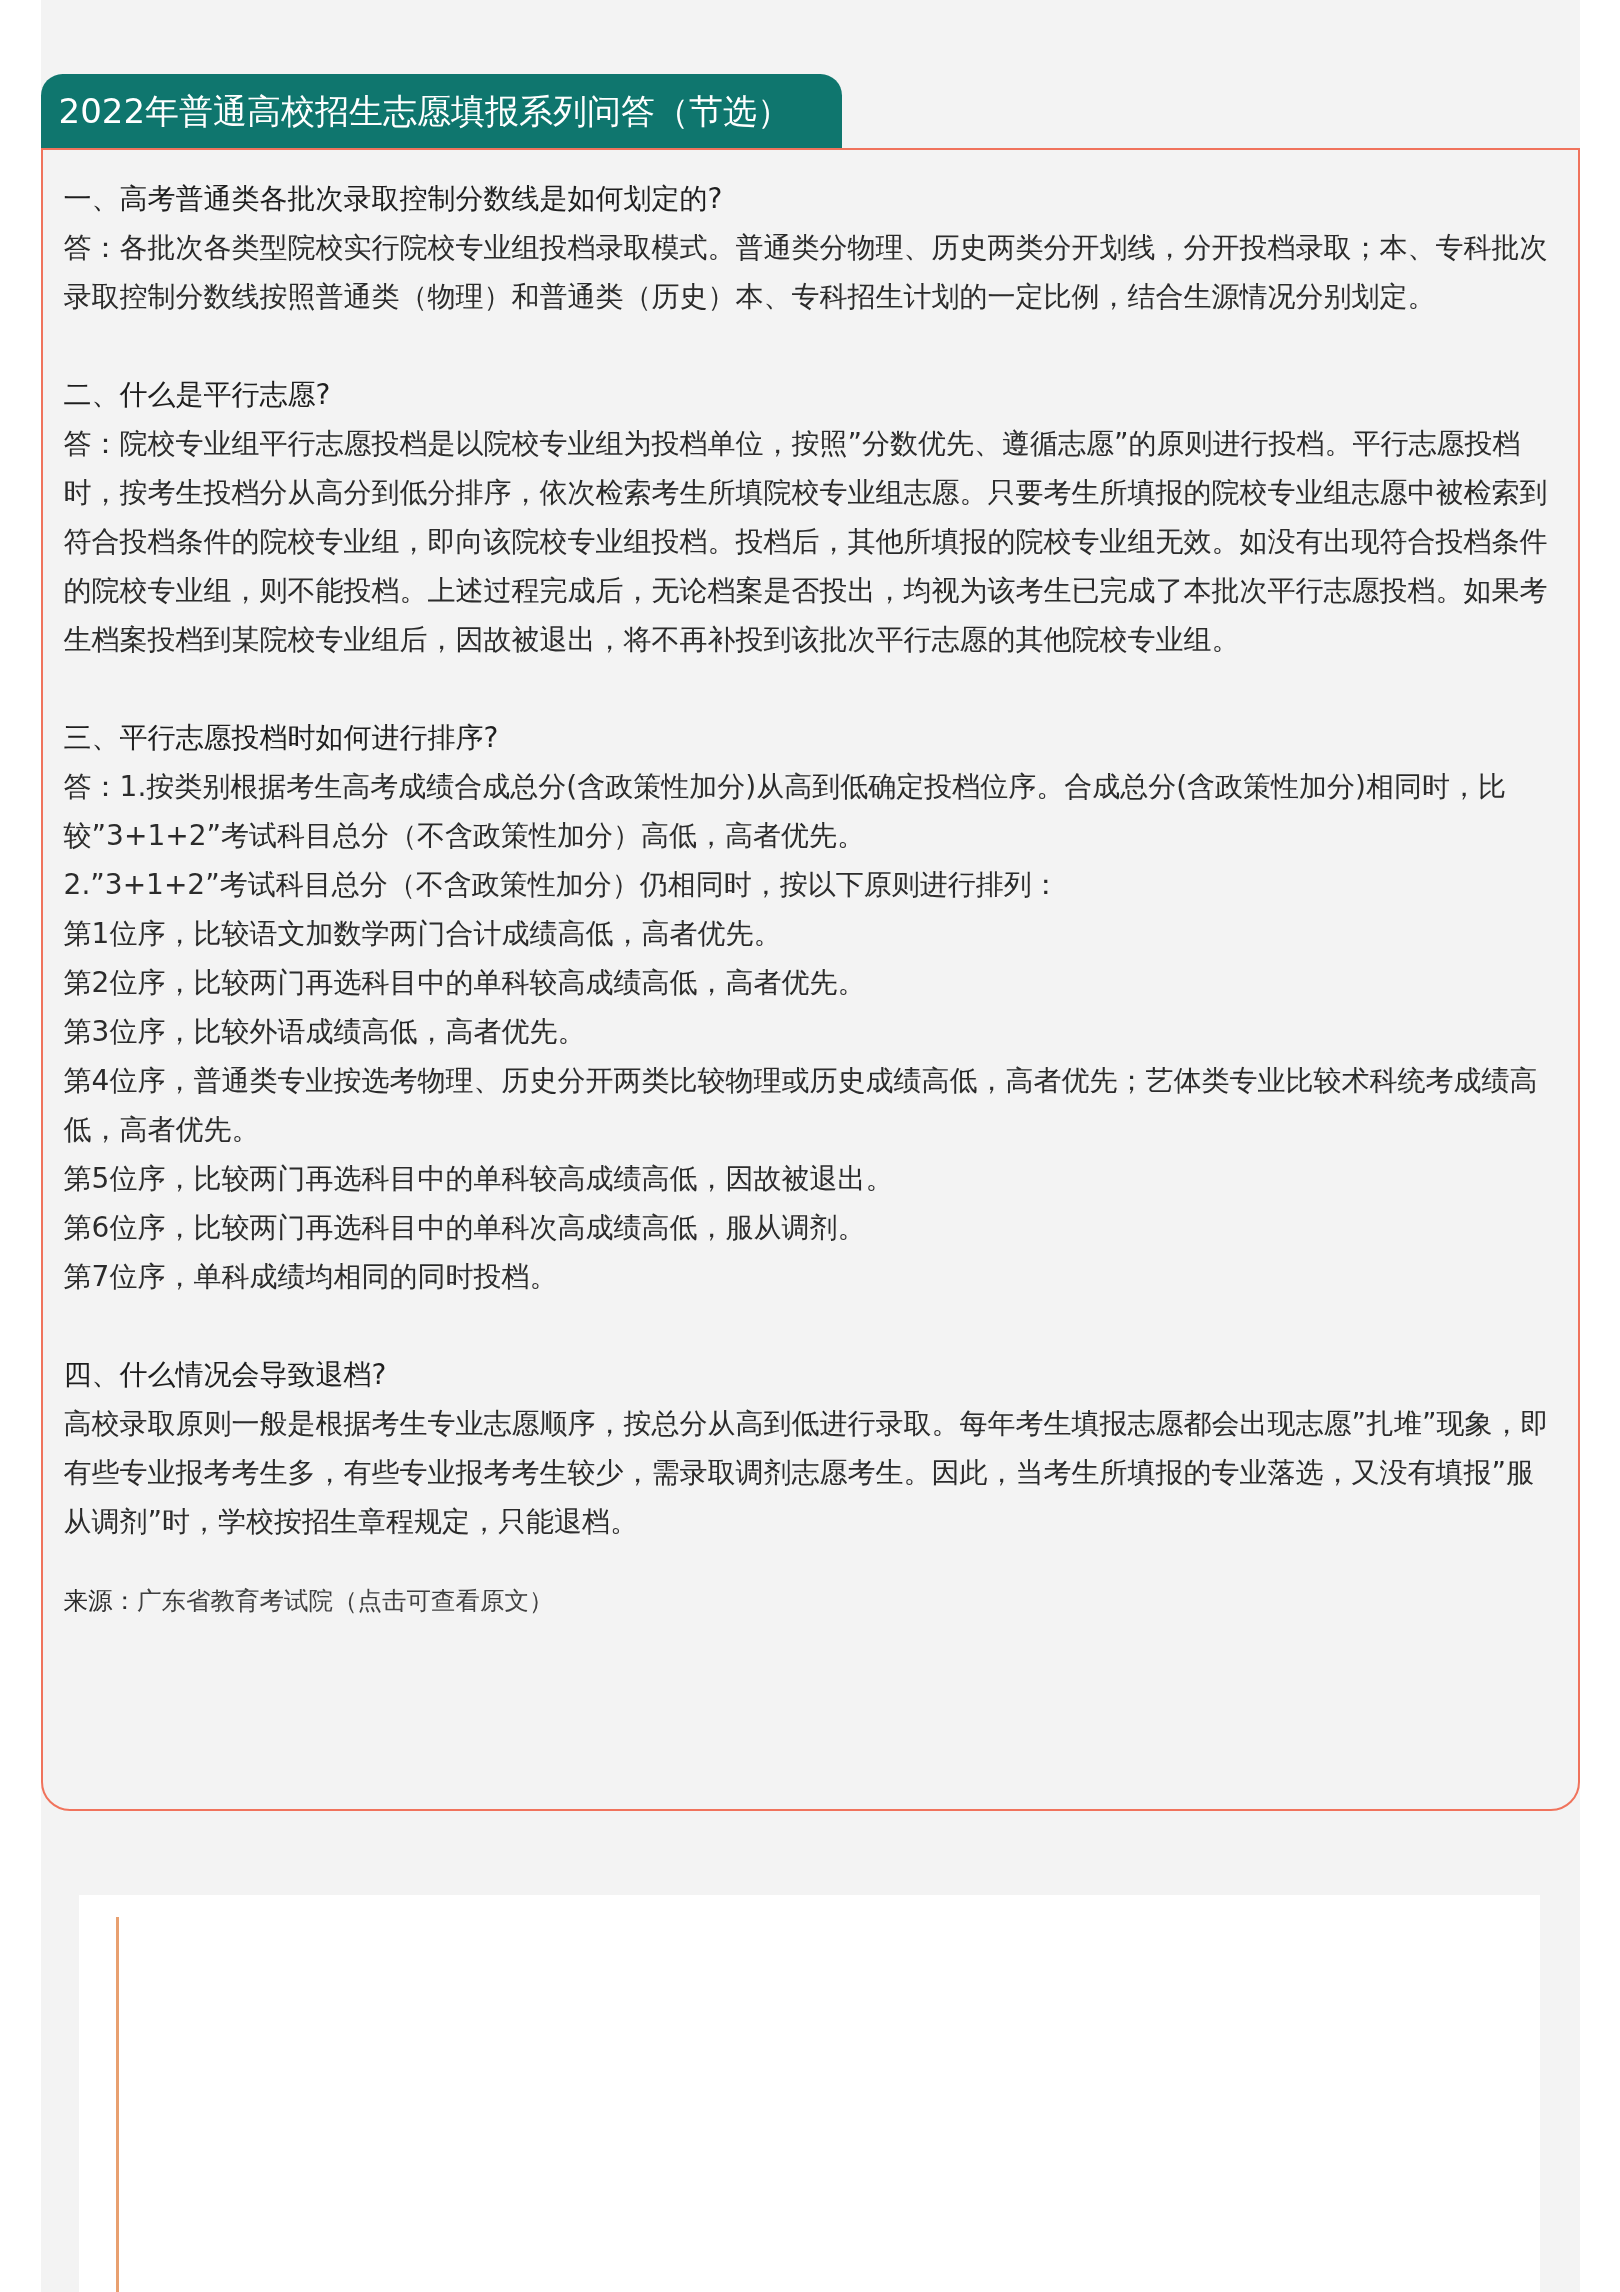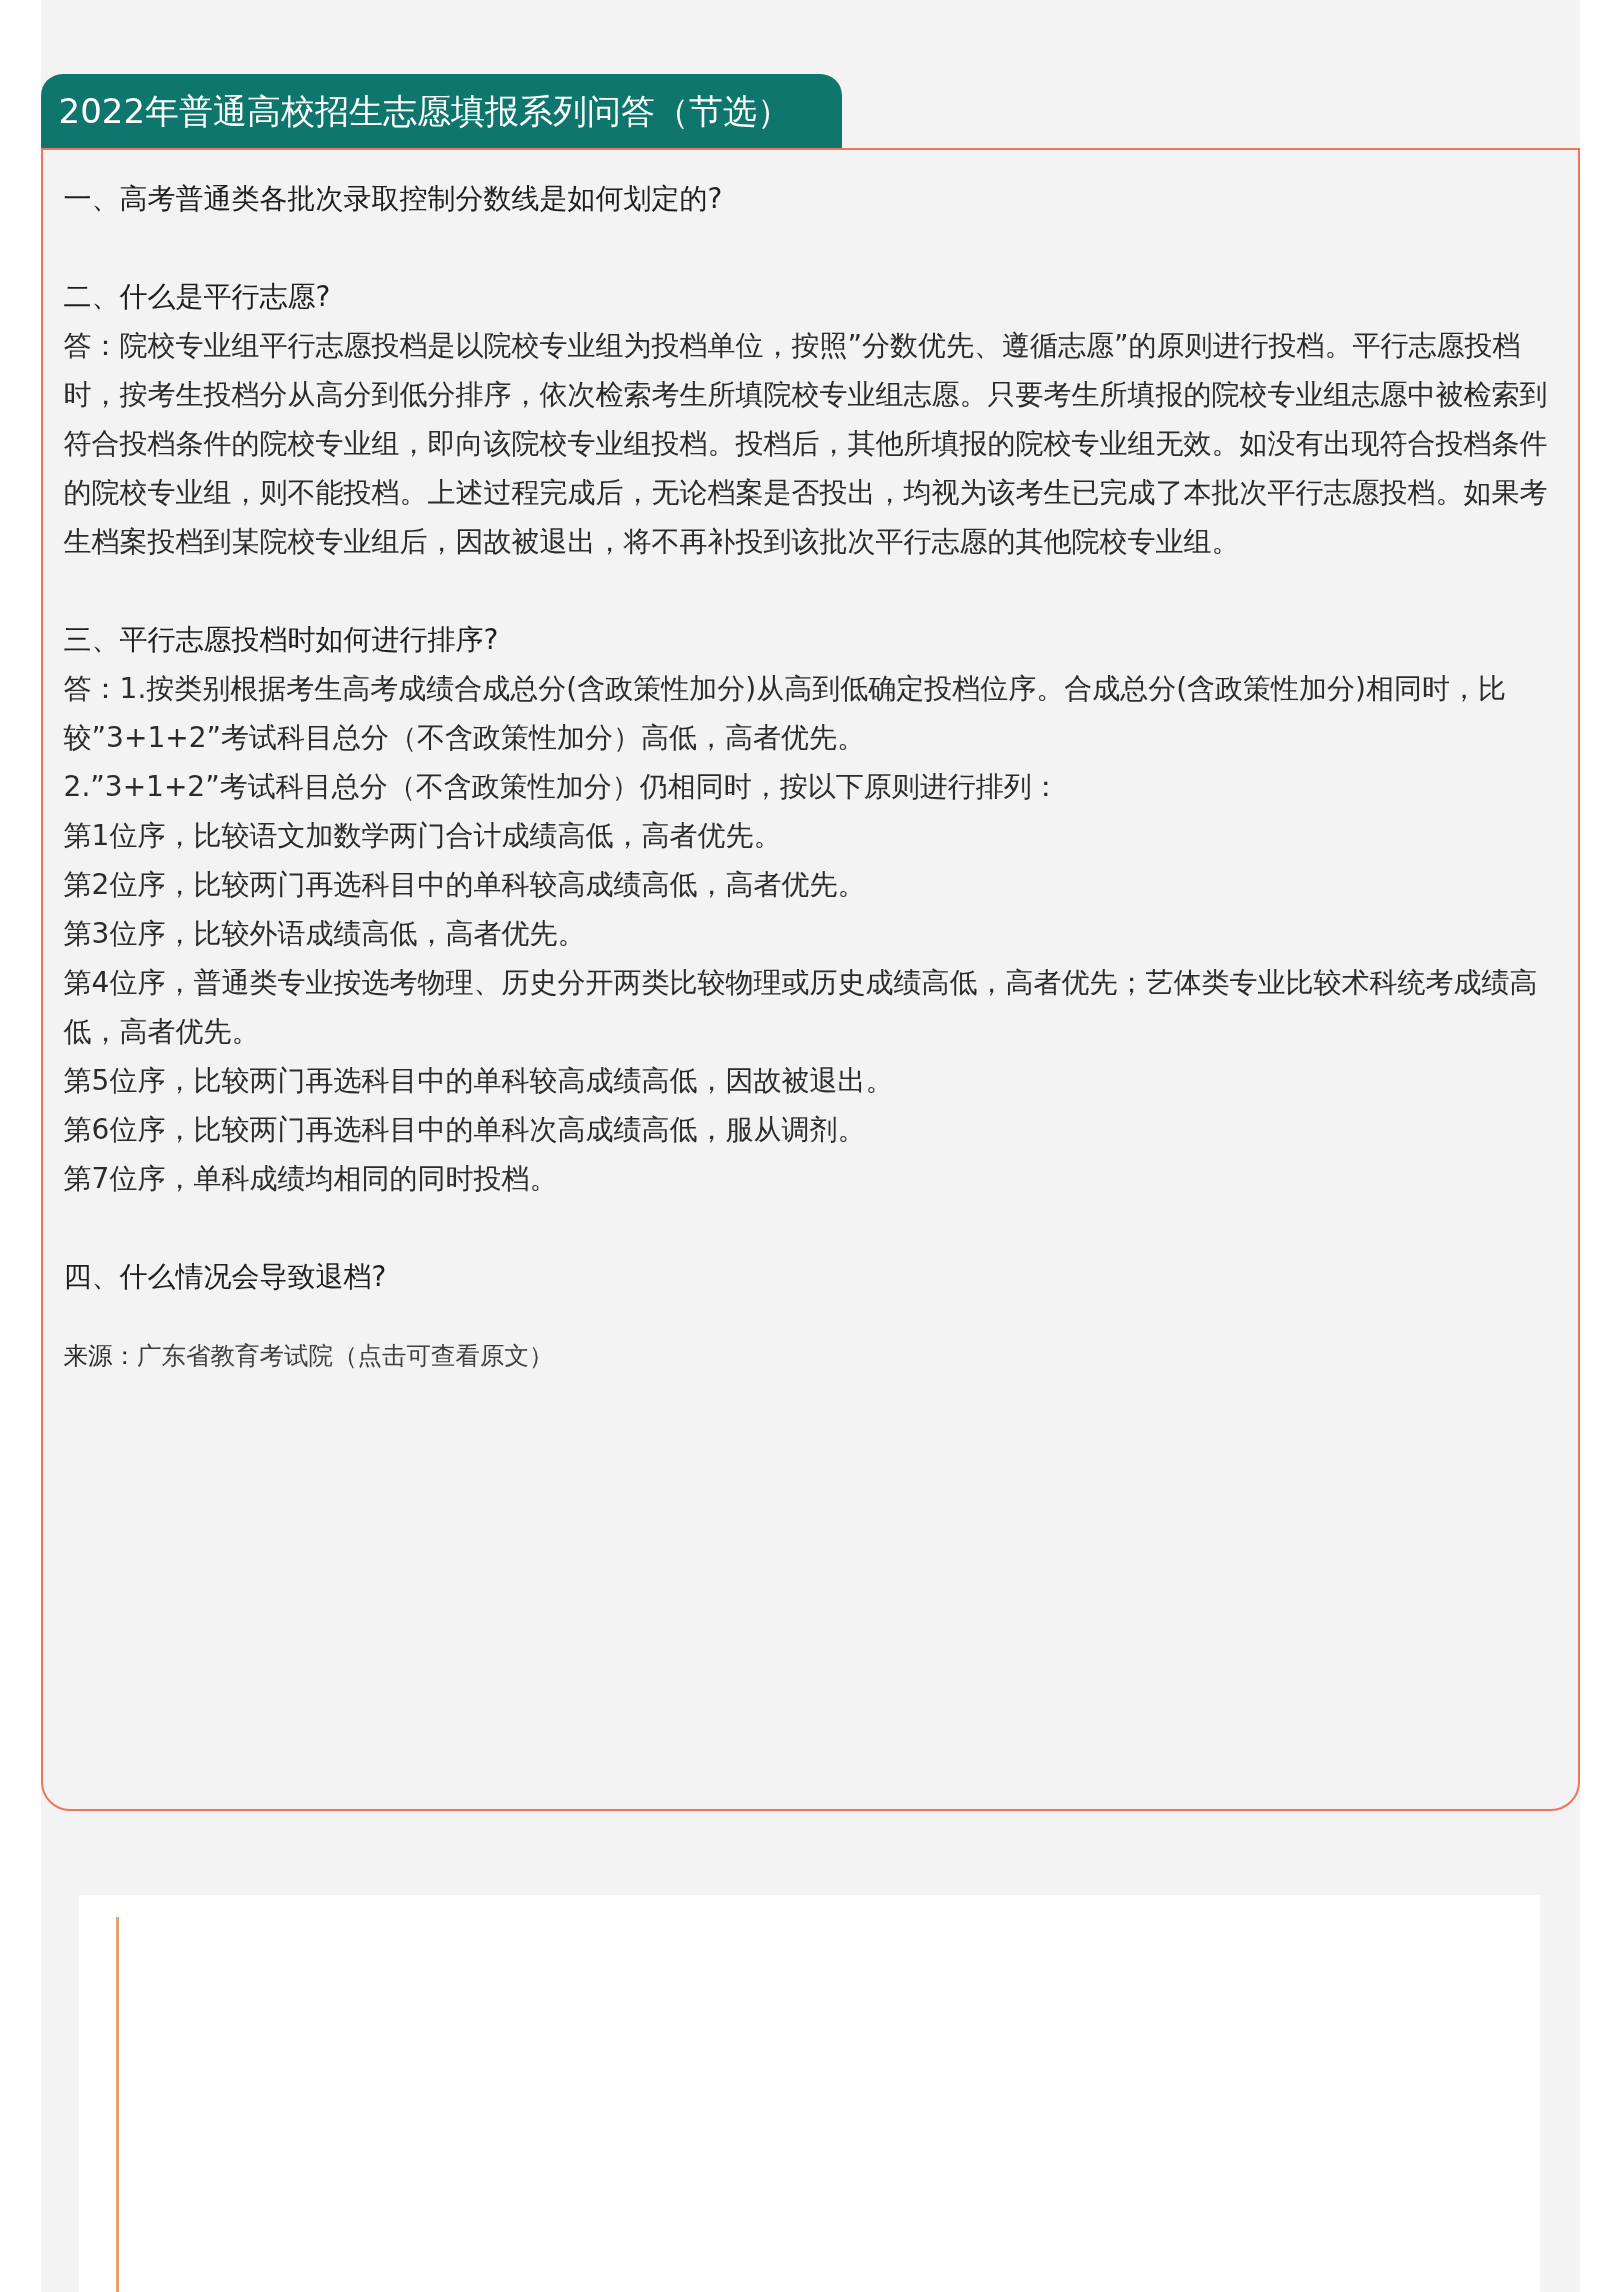--- a/index.html
+++ b/index.html
@@ -104,20 +104,21 @@
 <div class="column"></div>
 
 <div class="tab">
   <span class="tab-title">2022年普通高校招生志愿填报系列问答（节选）</span>
 </div>
 
 <div class="box">
 
   <div class="qa">
     <p class="line q">一、高考普通类各批次录取控制分数线是如何划定的?</p>
+    <p class="line">答：各批次各类型院校实行院校专业组投档录取模式。普通类分物理、历史两类分开划线，分开投档录取；本、专科批次录取控制分数线按照普通类（物理）和普通类（历史）本、专科招生计划的一定比例，结合生源情况分别划定。</p>
   </div>
 
   <div class="qa">
     <p class="line q">二、什么是平行志愿?</p>
     <p class="line">答：院校专业组平行志愿投档是以院校专业组为投档单位，按照”分数优先、遵循志愿”的原则进行投档。平行志愿投档时，按考生投档分从高分到低分排序，依次检索考生所填院校专业组志愿。只要考生所填报的院校专业组志愿中被检索到符合投档条件的院校专业组，即向该院校专业组投档。投档后，其他所填报的院校专业组无效。如没有出现符合投档条件的院校专业组，则不能投档。上述过程完成后，无论档案是否投出，均视为该考生已完成了本批次平行志愿投档。如果考生档案投档到某院校专业组后，因故被退出，将不再补投到该批次平行志愿的其他院校专业组。</p>
   </div>
 
   <div class="qa">
     <p class="line q">三、平行志愿投档时如何进行排序?</p>
     <p class="line">答：1.按类别根据考生高考成绩合成总分(含政策性加分)从高到低确定投档位序。合成总分(含政策性加分)相同时，比较”3+1+2”考试科目总分（不含政策性加分）高低，高者优先。</p>
@@ -126,20 +127,21 @@
     <p class="line">第2位序，比较两门再选科目中的单科较高成绩高低，高者优先。</p>
     <p class="line">第3位序，比较外语成绩高低，高者优先。</p>
     <p class="line">第4位序，普通类专业按选考物理、历史分开两类比较物理或历史成绩高低，高者优先；艺体类专业比较术科统考成绩高低，高者优先。</p>
     <p class="line">第5位序，比较两门再选科目中的单科较高成绩高低，因故被退出。</p>
     <p class="line">第6位序，比较两门再选科目中的单科次高成绩高低，服从调剂。</p>
     <p class="line">第7位序，单科成绩均相同的同时投档。</p>
   </div>
 
   <div class="qa" style="margin-bottom:35px;">
     <p class="line q">四、什么情况会导致退档?</p>
+    <p class="line">高校录取原则一般是根据考生专业志愿顺序，按总分从高到低进行录取。每年考生填报志愿都会出现志愿”扎堆”现象，即有些专业报考考生多，有些专业报考考生较少，需录取调剂志愿考生。因此，当考生所填报的专业落选，又没有填报”服从调剂”时，学校按招生章程规定，只能退档。</p>
   </div>
 
   <div class="source">
     <span>来源：</span><a class="source-link">广东省教育考试院（点击可查看原文）</a>
   </div>
 </div>
 
 <div class="card">
   <div class="accent-line"></div>
 </div>

